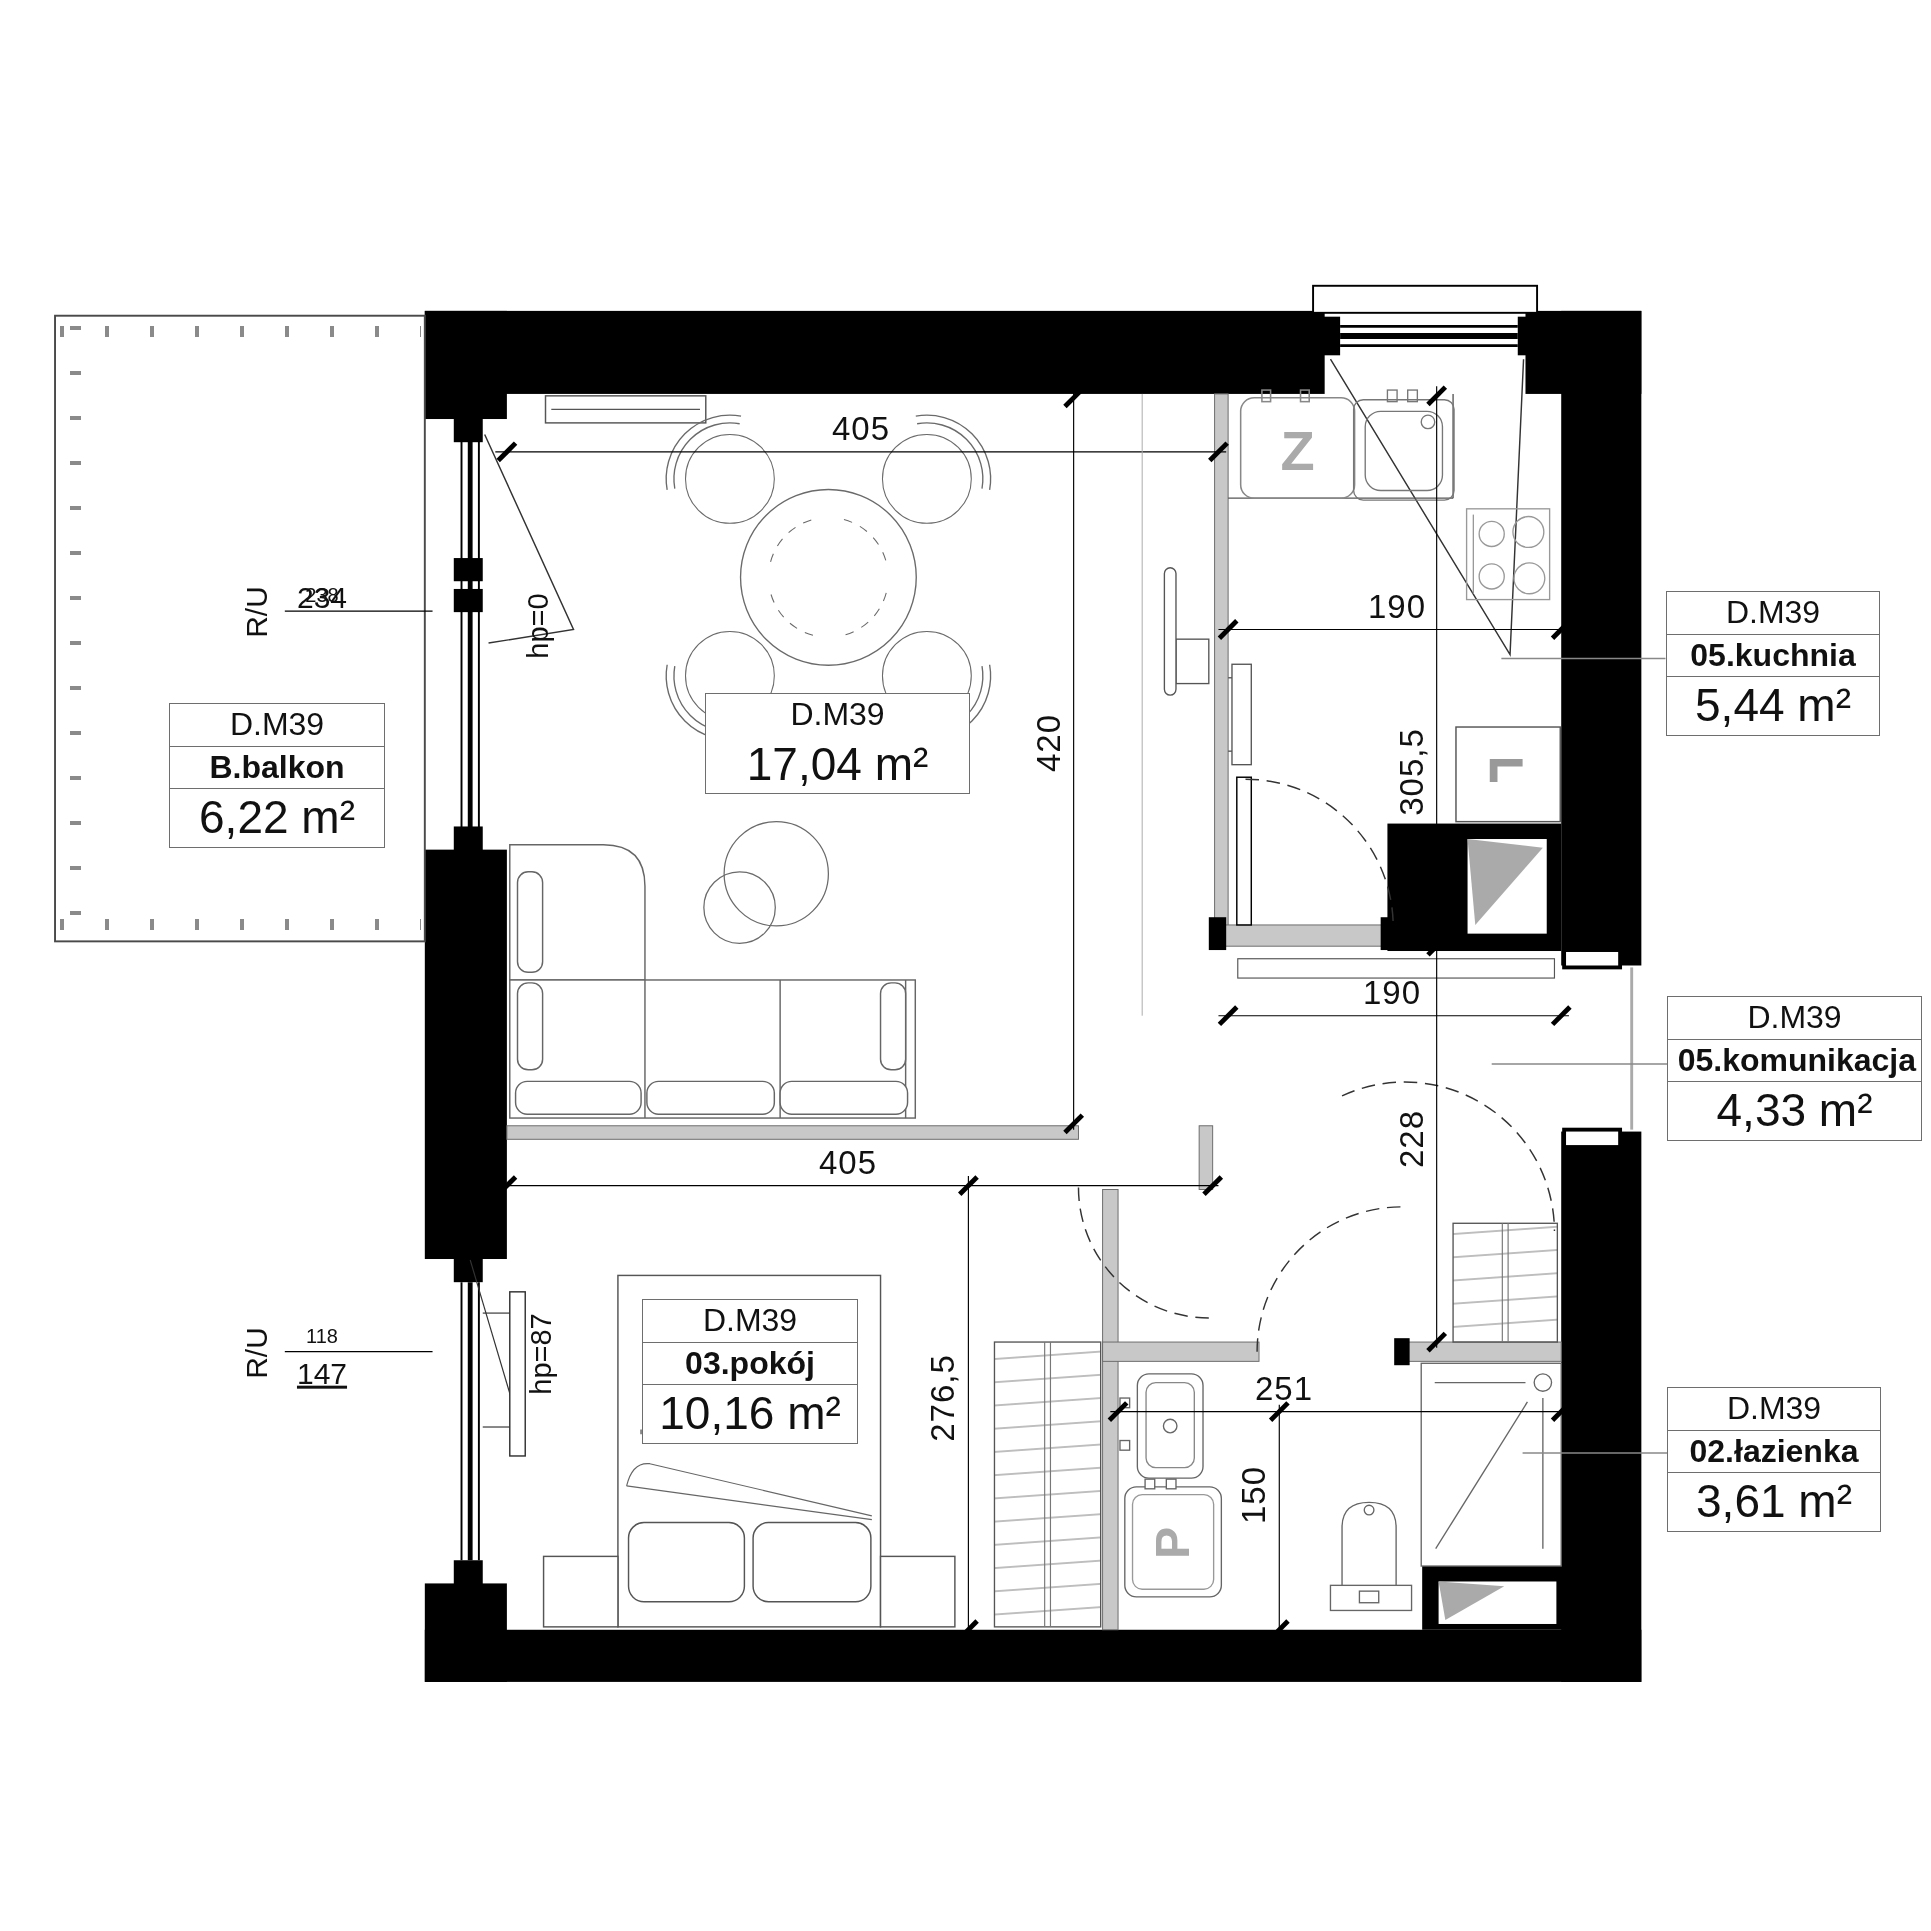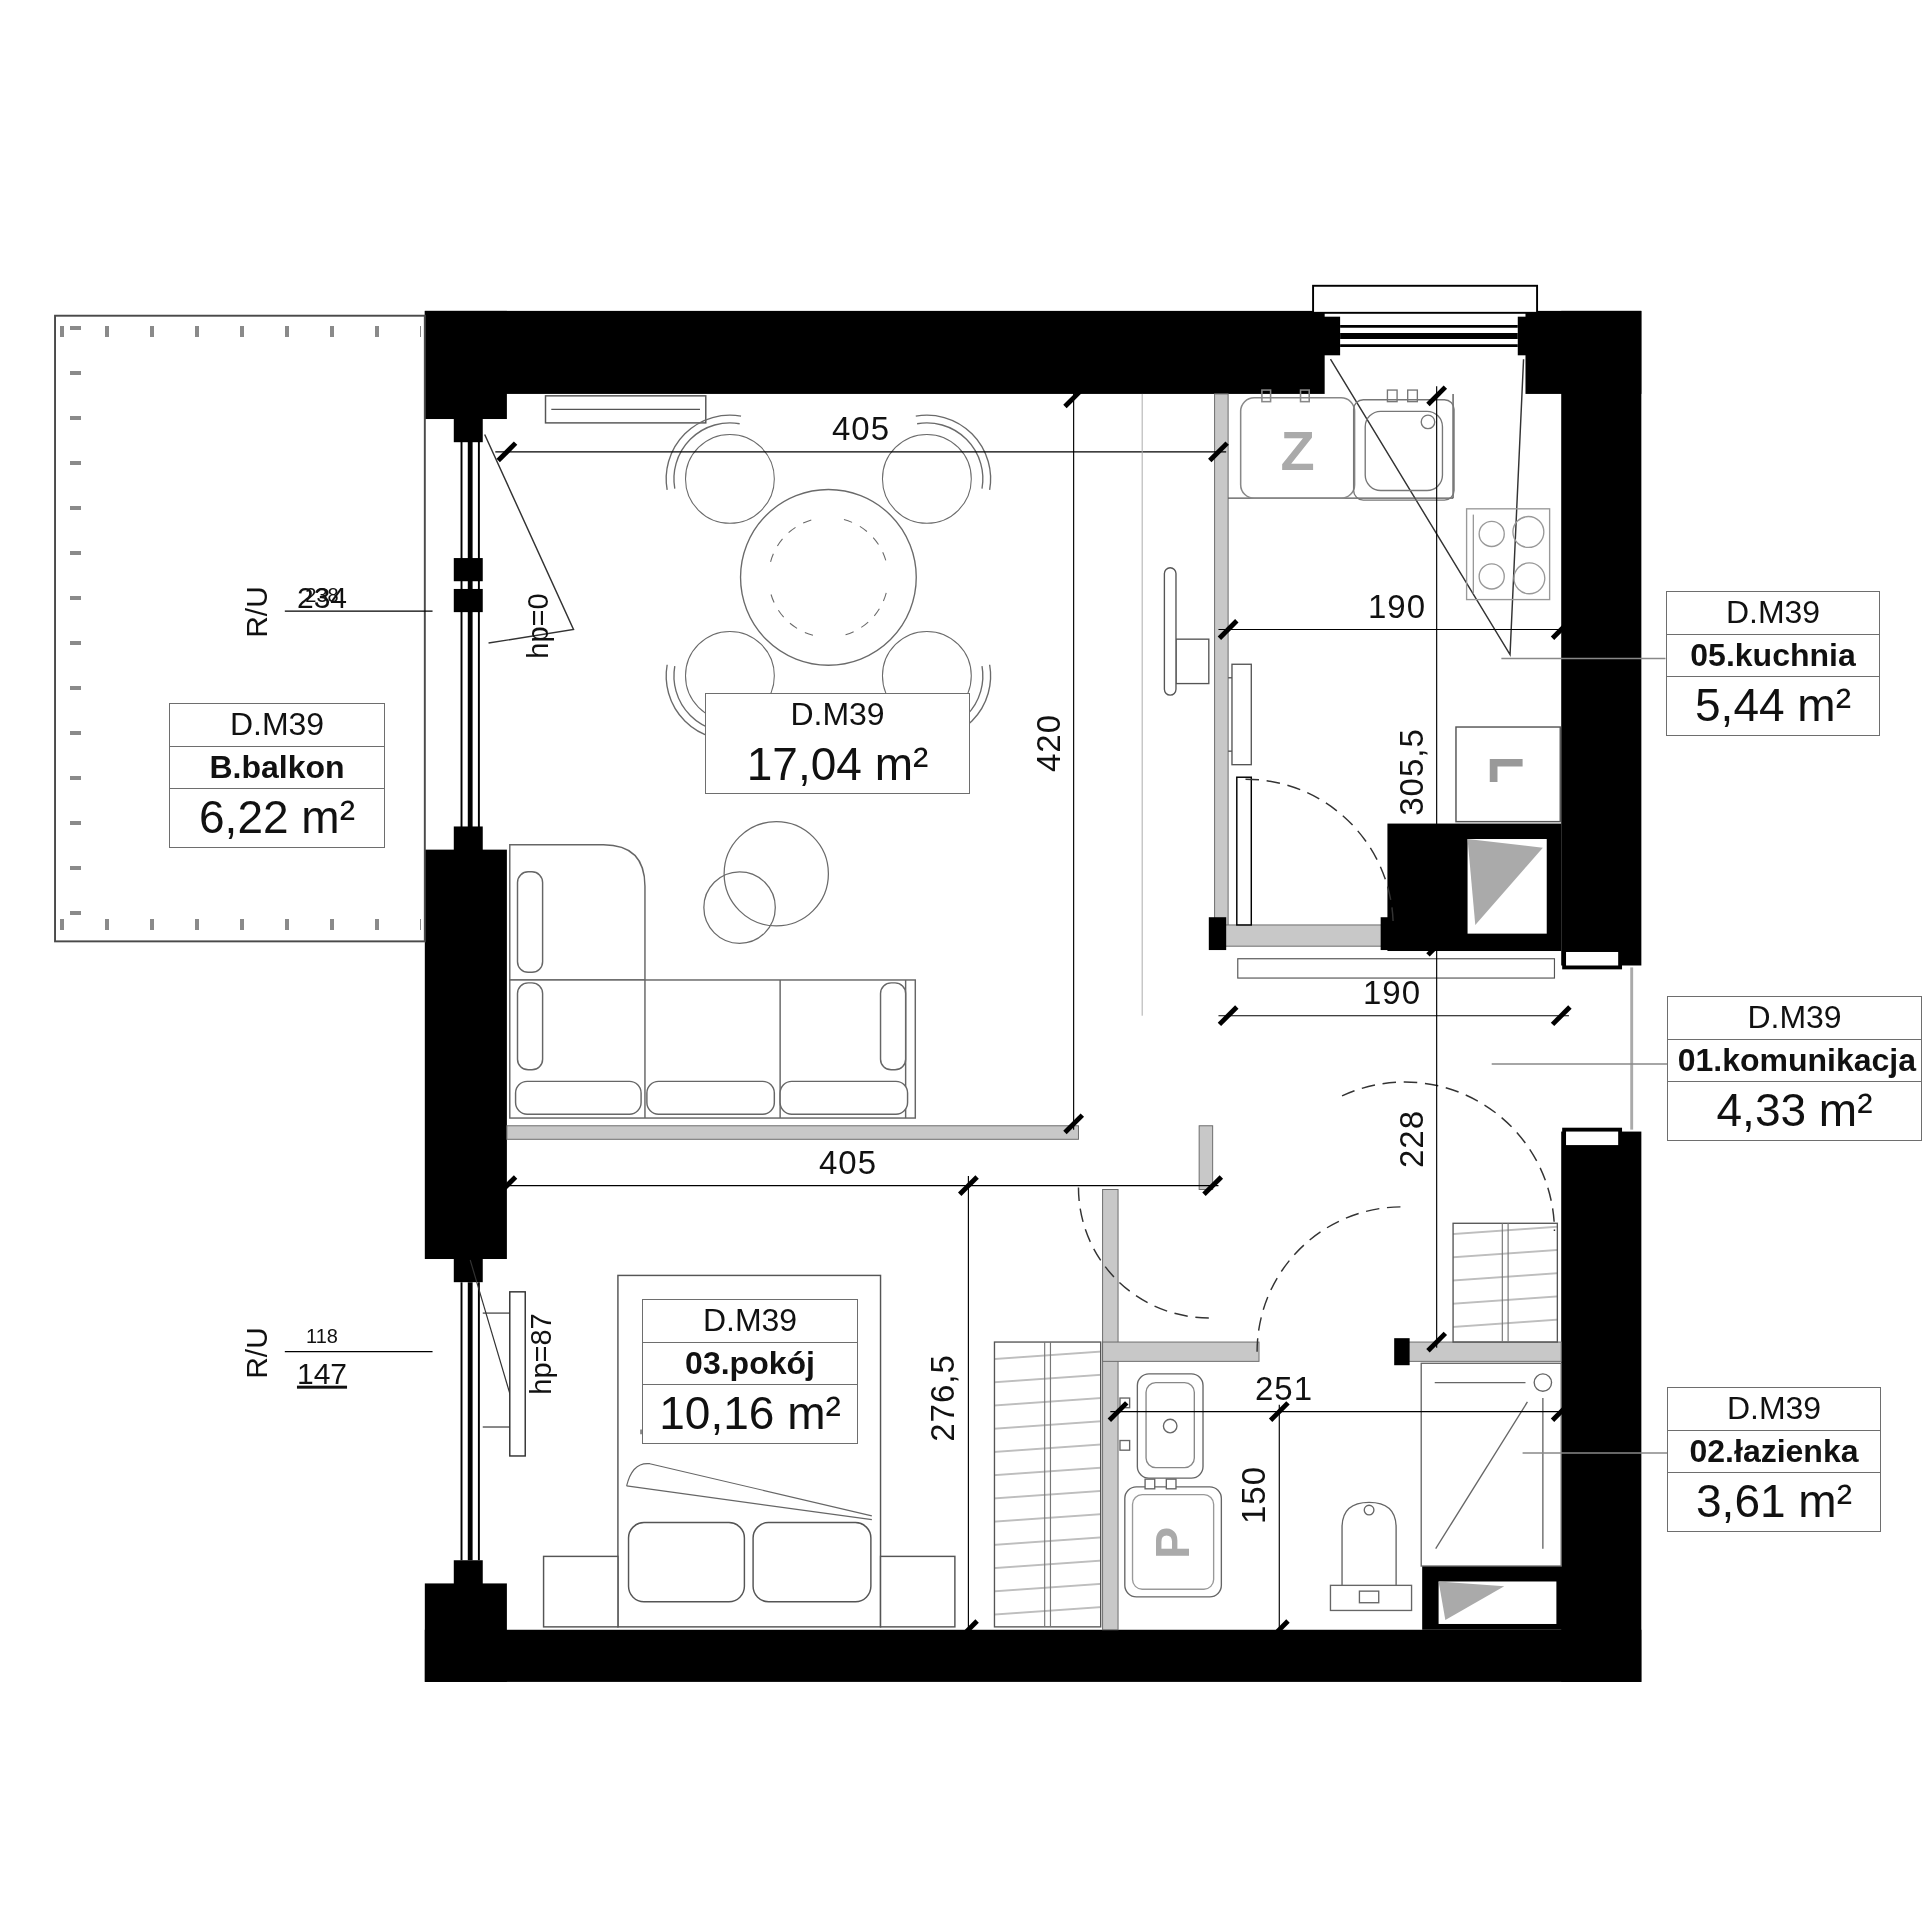--- a/index.html
+++ b/index.html
@@ -318,21 +318,21 @@
   <div class="r1">D.M39</div>
   <div class="r3">17,04 m²</div>
 </div>
 <div class="roombox" style="left:1666px;top:591px;width:212px;">
   <div class="r1">D.M39</div>
   <div class="r2">05.kuchnia</div>
   <div class="r3">5,44 m²</div>
 </div>
 <div class="roombox" style="left:1667px;top:996px;width:253px;">
   <div class="r1">D.M39</div>
-  <div class="r2">01.komunikacja</div>
+  <div class="r2">05.komunikacja</div>
   <div class="r3">4,33 m²</div>
 </div>
 <div class="roombox" style="left:642px;top:1299px;width:214px;">
   <div class="r1">D.M39</div>
   <div class="r2">03.pokój</div>
   <div class="r3">10,16 m²</div>
 </div>
 <div class="roombox" style="left:1667px;top:1387px;width:212px;">
   <div class="r1">D.M39</div>
   <div class="r2">02.łazienka</div>

